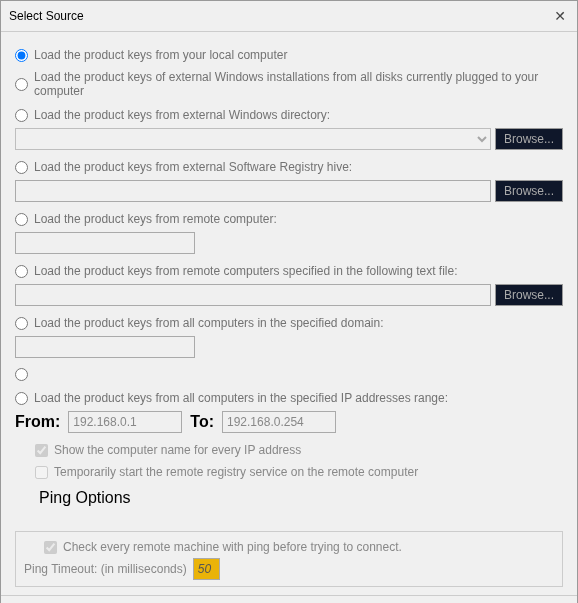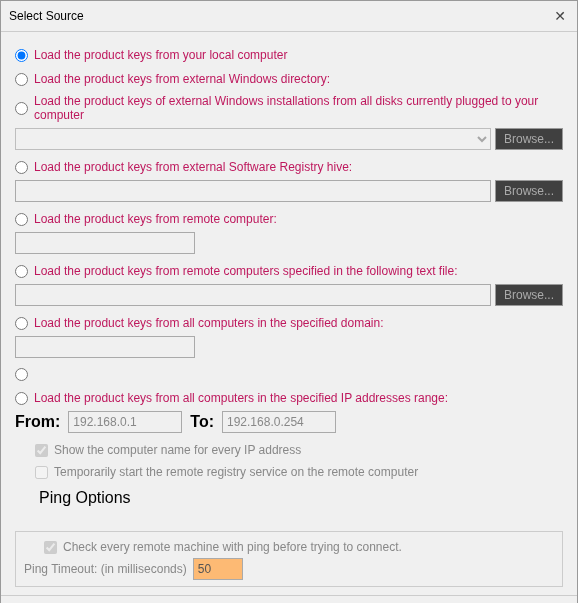--- a/index.html
+++ b/index.html
@@ -59,21 +59,21 @@
       align-items: center;
       gap: 6px;
       margin-top: 4px;
     }
     .radio-row input[type="radio"] {
       margin: 0;
       cursor: pointer;
     }
     .radio-label {
       font-size: 12px;
-      color: #be185d;
+      color: #737373;
       cursor: pointer;
     }
     .input-row {
       display: flex;
       align-items: center;
       gap: 4px;
       margin-left: 0;
       margin-top: 2px;
     }
     .input-field {
@@ -94,21 +94,21 @@
     }
     .input-medium {
       width: 180px;
     }
     .input-short {
       width: 114px;
     }
     .browse-btn {
       height: 22px;
       min-width: 60px;
-      background: #404040;
+      background: #0f172a;
       border: 1px solid #999;
       font-size: 12px;
       cursor: pointer;
       padding: 0 8px;
     }
     .browse-btn:disabled { color: #aaa; cursor: default; }
     .select-field {
       flex: 1;
       height: 22px;
       border: 1px solid #aaa;
@@ -159,26 +159,27 @@
       display: flex;
       align-items: center;
       gap: 6px;
       margin-top: 4px;
     }
     .ping-timeout-label {
       font-size: 12px;
       color: #888;
     }
     .ping-timeout-input {
-      width: 50px;
+      width: 27px;
       height: 22px;
       border: 1px solid #aaa;
-      background: #fdba74;
+      background: #eab308;
       font-size: 12px;
       padding: 2px 4px;
+      font-style: italic;
     }
     .dialog-footer {
       display: flex;
       justify-content: flex-end;
       padding: 8px 14px 10px 14px;
       gap: 8px;
       border-top: 1px solid #ccc;
       margin-top: auto;
     }
     .footer-btn {
@@ -207,28 +208,28 @@
     <button class="title-bar-close">✕</button>
   </div>
 
   <div class="dialog-body">
 
     <div class="radio-row">
       <input type="radio" name="source" id="r1" checked="" style="">
       <label class="radio-label" for="r1">Load the product keys from your local computer</label>
     </div>
 
-    <div class="radio-row section-divider">
-      <input type="radio" name="source" id="r3" style="">
-      <label class="radio-label" for="r3">Load the product keys from external Windows directory:</label>
-    </div>
-
     <div class="radio-row">
       <input type="radio" name="source" id="r2" style="">
       <label class="radio-label" for="r2">Load the product keys of external Windows installations from all disks currently plugged to your computer</label>
+    </div>
+
+    <div class="radio-row section-divider">
+      <input type="radio" name="source" id="r3" style="">
+      <label class="radio-label" for="r3">Load the product keys from external Windows directory:</label>
     </div>
     <div class="input-row">
       <select class="select-field" disabled="">
         <option></option>
       </select>
       <button class="browse-btn" disabled="">Browse...</button>
     </div>
 
     <div class="radio-row section-divider">
       <input type="radio" name="source" id="r4" style="">

